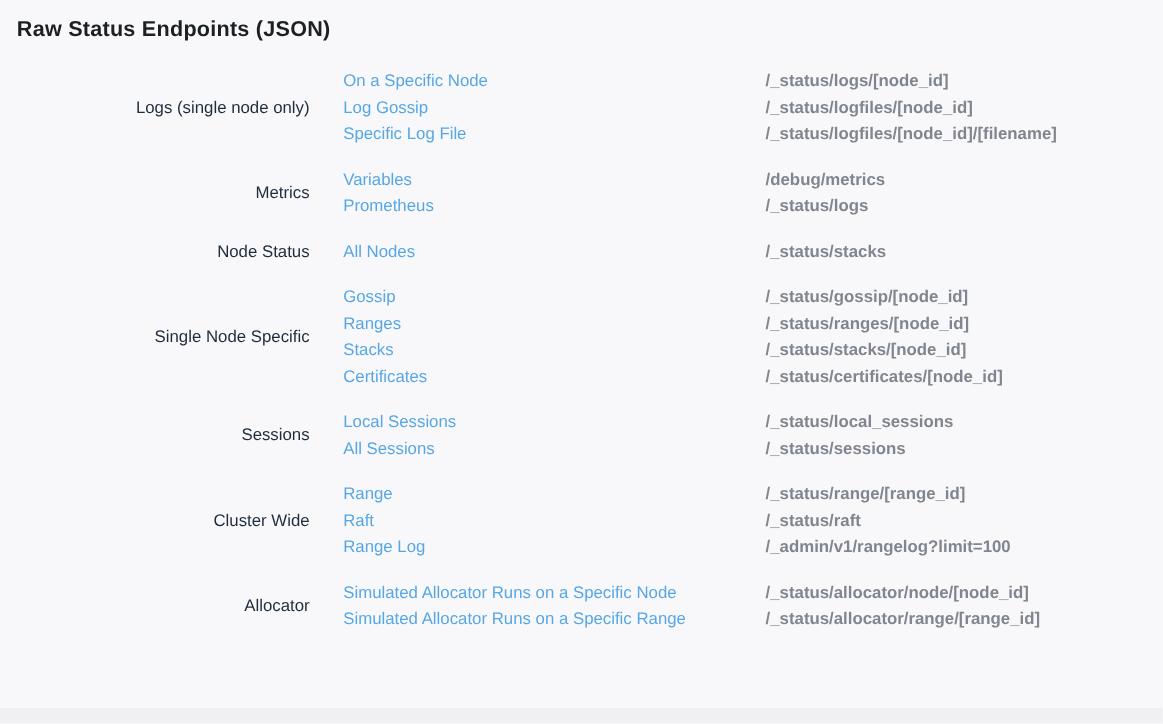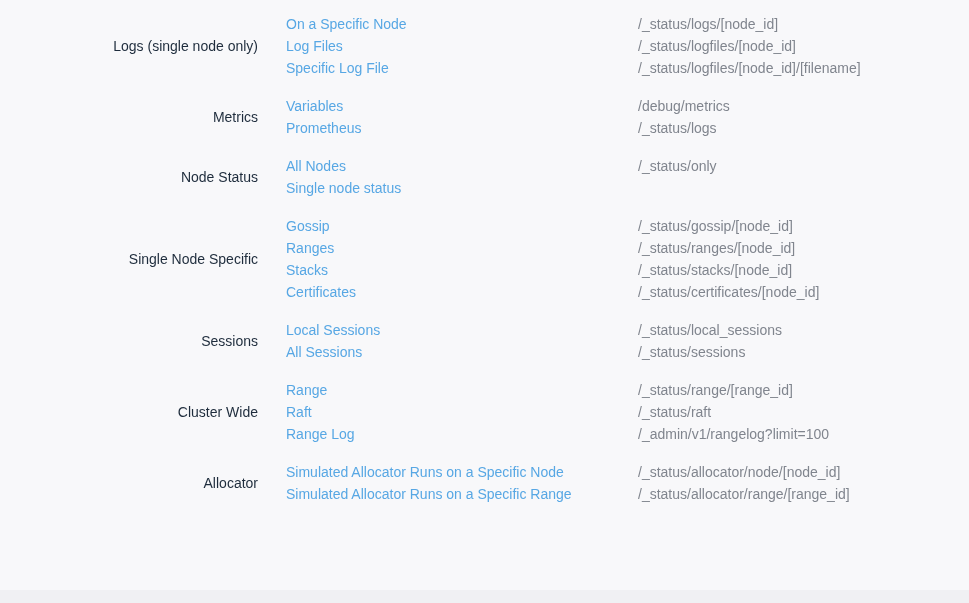--- a/index.html
+++ b/index.html
@@ -47,42 +47,44 @@
   }
   .link {
     flex: none;
     width: 352px;
     color: var(--link-color, #57a7e4);
     text-decoration: none;
     cursor: pointer;
   }
   .path {
     color: var(--path-color, #80858e);
+    font-weight: bold;
   }
   .footer-strip {
     position: absolute;
     left: 0; right: 0; bottom: 0;
     height: 13px;
     background: var(--strip-color, #f0f0f3);
   }
 </style>
 </head>
 <body>
 
 <div class="page">
+  <h1 class="page-title">Raw Status Endpoints (JSON)</h1>
   <div class="endpoint-table" id="endpoint-table">
       <div class="group">
         <div class="category">Logs (single node only)</div>
         <div class="rows">
           <div class="row">
             <a class="link">On a Specific Node</a>
             <span class="path">/_status/logs/[node_id]</span>
           </div>
           <div class="row">
-            <a class="link">Log Files</a>
+            <a class="link">Log Gossip</a>
             <span class="path">/_status/logfiles/[node_id]</span>
           </div>
           <div class="row">
             <a class="link">Specific Log File</a>
             <span class="path">/_status/logfiles/[node_id]/[filename]</span>
           </div>
         </div>
       </div>
       <div class="group">
         <div class="category">Metrics</div>
@@ -95,24 +97,23 @@
             <a class="link">Prometheus</a>
             <span class="path">/_status/logs</span>
           </div>
         </div>
       </div>
       <div class="group">
         <div class="category">Node Status</div>
         <div class="rows">
           <div class="row">
             <a class="link">All Nodes</a>
-            <span class="path">/_status/only</span>
+            <span class="path">/_status/stacks</span>
           </div>
           <div class="row">
-            <a class="link">Single node status</a>
           </div>
         </div>
       </div>
       <div class="group">
         <div class="category">Single Node Specific</div>
         <div class="rows">
           <div class="row">
             <a class="link">Gossip</a>
             <span class="path">/_status/gossip/[node_id]</span>
           </div>

